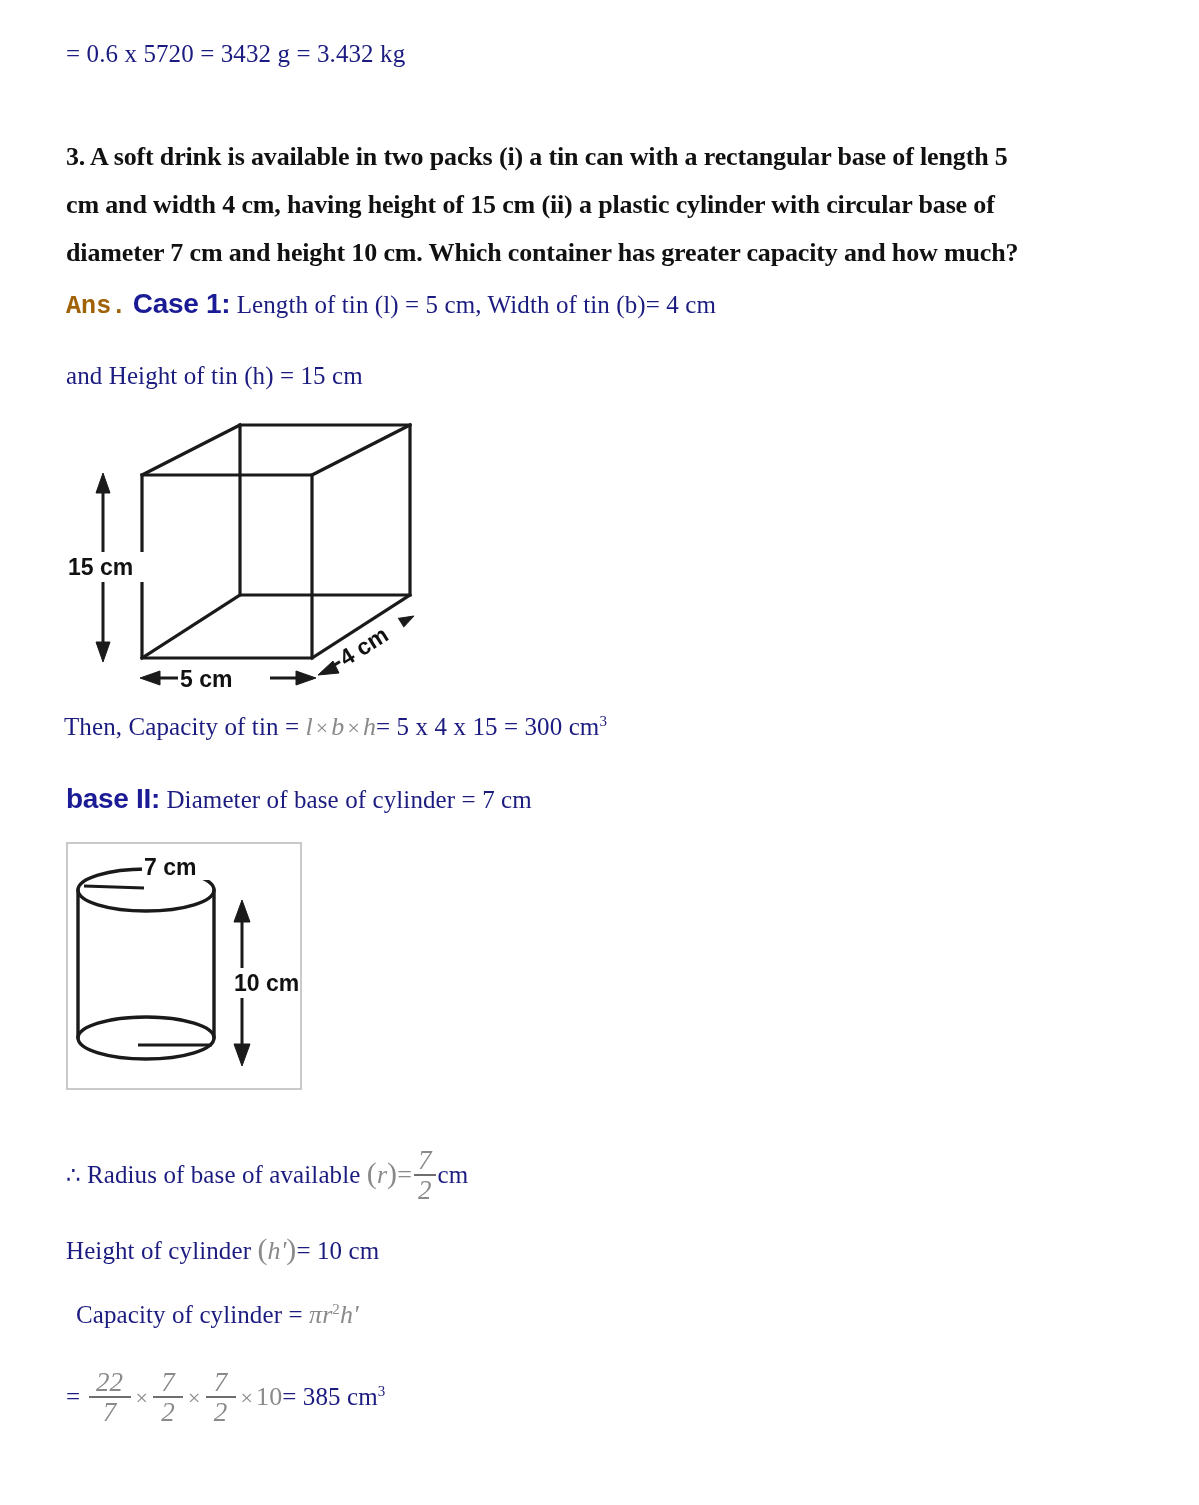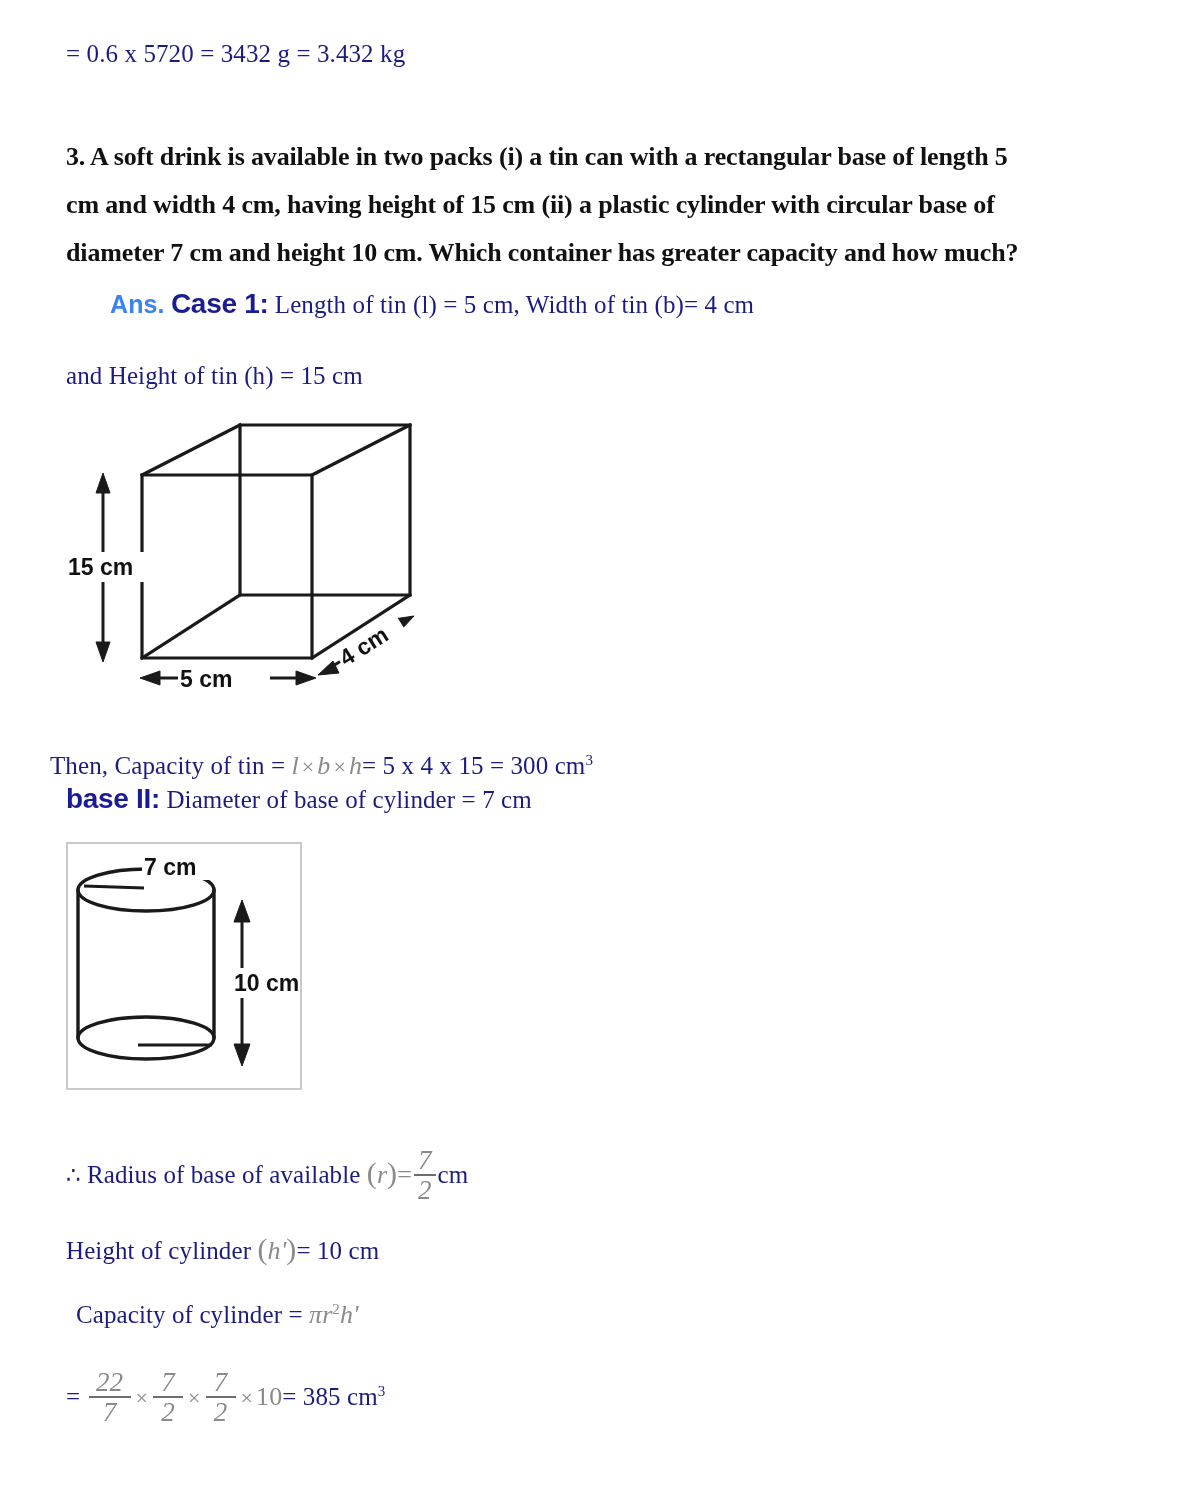--- a/index.html
+++ b/index.html
@@ -39,24 +39,23 @@
     color: #111111;
     font-family: "Liberation Serif", serif;
     font-weight: bold;
     font-size: 26px;
     line-height: 48px;
     letter-spacing: -0.15px;
   }
   .q-block span { display: block; white-space: nowrap; }
 
   .ans-label {
-    color: #3b82f6;
-    font-weight: bold;
-    font-family: Liberation Sans, sans-serif;
-    margin-left: 44px;
+    color: #a16207;
+    font-weight: bold;
+    font-family: Liberation Mono, monospace;
   }
   .case-label {
     color: #1b1b96;
     font-weight: bold;
     font-family: "Liberation Sans", sans-serif;
     font-size: 28px;
     letter-spacing: -0.3px;
   }
 
   
@@ -176,21 +175,21 @@
         <polygon points="258,270 279,268 273,256"></polygon>
         <polygon points="354,211 334,214 340,226"></polygon>
       </g>
       <g transform="rotate(-32 288 258)">
         <rect x="282" y="240" width="72" height="26" fill="#ffffff" stroke="none"></rect>
         <text class="dim-text" x="284" y="260">4 cm</text>
       </g>
     </svg>
   </div>
 
-  <div class="line" style="left:50px; top:712px;margin-top:39px;">
+  <div class="line" style="left:64px; top:712px;">
     <span>Then, Capacity of tin = </span><span class="math">l</span><span class="times">×</span><span class="math">b</span><span class="times">×</span><span class="math">h</span><span>= 5 x 4 x 15 = 300 cm</span><sup class="exp">3</sup>
   </div>
 
   <div class="line" style="left:66px; top:783px;">
     <span class="case-label">base II:</span><span> Diameter of base of cylinder = 7 cm</span>
   </div>
 
   <div class="fig-cyl">
     <svg width="236" height="248" viewBox="0 0 236 248" xmlns="http://www.w3.org/2000/svg">
       <rect x="1" y="1" width="234" height="246" fill="none" stroke="#c9c9c9" stroke-width="2"></rect>

